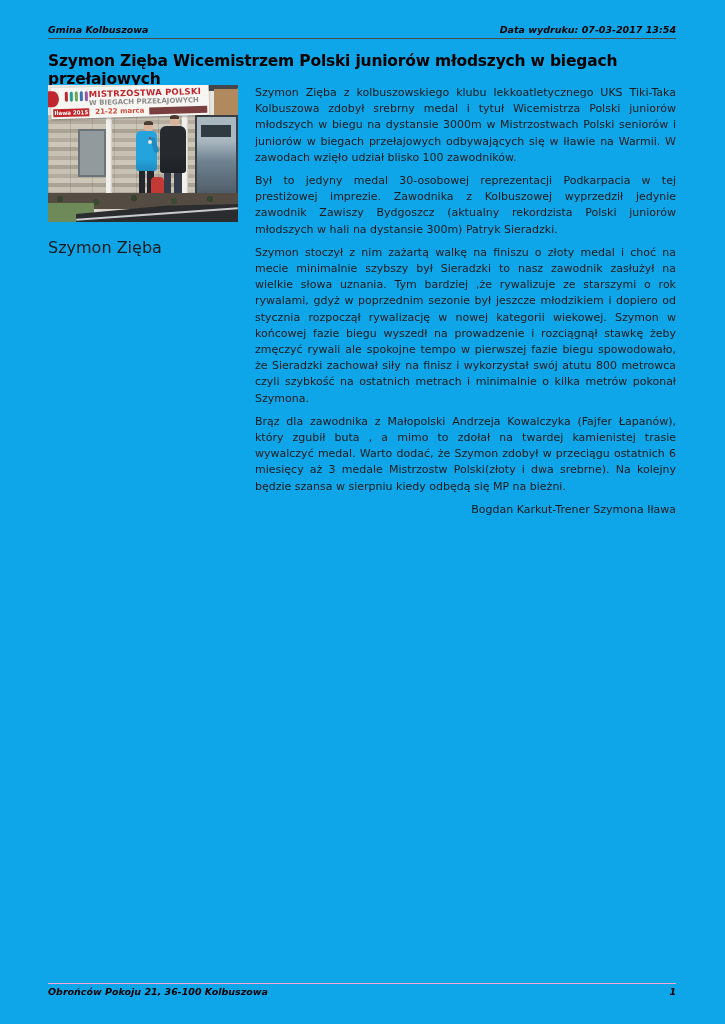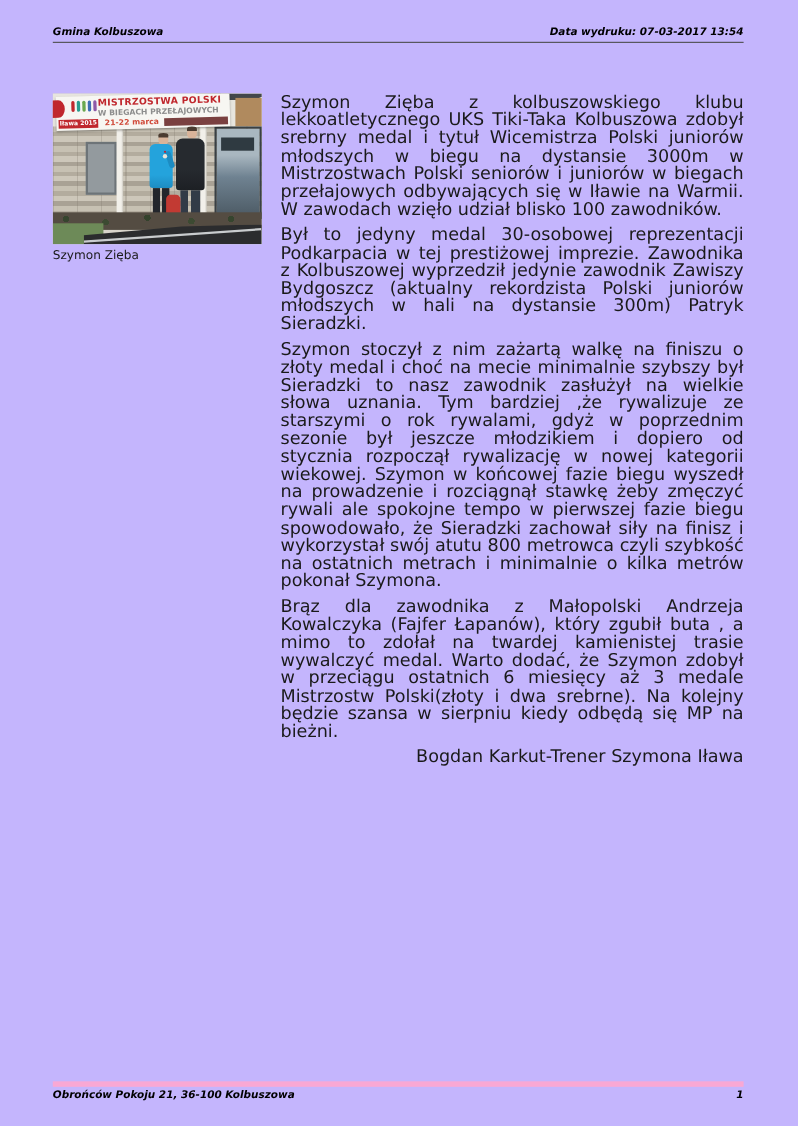--- a/index.html
+++ b/index.html
@@ -1,48 +1,48 @@
 <!DOCTYPE html>
 <html lang="pl"><head>
 <meta charset="utf-8">
 <style>
   * { margin:0; padding:0; box-sizing:border-box; }
   html,body { background:#888; }
   .page {
     position:relative; width:725px; height:1024px; margin:0 auto;
-    background:#c4b5fd; overflow:hidden;
+    background:#0ea5e9; overflow:hidden;
     font-family:"DejaVu Sans","Liberation Sans",sans-serif;
     color:#1a1a1a;
   }
   
   .hd {
     position:absolute; left:48px; right:49px; top:24px;
     display:flex; justify-content:space-between; align-items:flex-end;
     font-size:9.5px; font-weight:bold; font-style:italic; color:#000;
     border-bottom:1px solid #4d4d4d; padding-bottom:3px;
   }
   .ft {
     position:absolute; left:48px; right:49px; top:983px;
     display:flex; justify-content:space-between; align-items:flex-start;
     font-size:9.5px; font-weight:bold; font-style:italic; color:#000;
-    border-top:5px solid #f9a8d4; padding-top:2px;
+    border-top:1px solid #f9a8d4; padding-top:2px;
   }
   
   .title {
     position:absolute; left:48px; right:49px; top:52px;
     font-size:15.5px; font-weight:bold; color:#000; letter-spacing:-0.2px;
   }
   
   .content {
     position:absolute; left:48px; right:49px; top:85px;
     display:flex; gap:17px; align-items:flex-start;
   }
   .photo-col { flex:0 0 190px; width:190px; }
-  .caption { font-size:11px; margin-top:3px; color:#1a1a1a; }
-  .text-col { flex:1; font-size:16px; line-height:16.2px; text-align:justify; }
+  .caption { font-size:16px; margin-top:16px; color:#1a1a1a; }
+  .text-col { flex:1; font-size:11px; line-height:16.2px; text-align:justify; }
   .text-col p { margin:0 0 7px 0; }
   .signature { text-align:right; margin-top:13px; }
   
   .photo {
     position:relative; width:190px; height:137px; overflow:hidden;
     background:#d8d4cb;
   }
   .ph-wall-top { position:absolute; left:0; top:0; width:100%; height:32px; background:#e7e5de; }
   .ph-roof { position:absolute; right:0; top:0; width:60px; height:14px;
     background:linear-gradient(175deg,#43474b 0 45%,transparent 46%); }
@@ -125,20 +125,21 @@
 </head>
 <body>
 
 <div class="page">
 
   <div class="hd">
     <span>Gmina Kolbuszowa</span>
     <span>Data wydruku: 07-03-2017 13:54</span>
   </div>
 
+  <h1 class="title">Szymon Zięba Wicemistrzem Polski juniorów młodszych w biegach przełajowych</h1>
 
   <div class="content">
 
     <div class="photo-col">
       <div class="photo">
         <div class="ph-wall-top"></div>
         <div class="ph-roof"></div>
         <div class="ph-corner"></div>
         <div class="ph-stone"></div>
         <div class="ph-win-left"></div>

